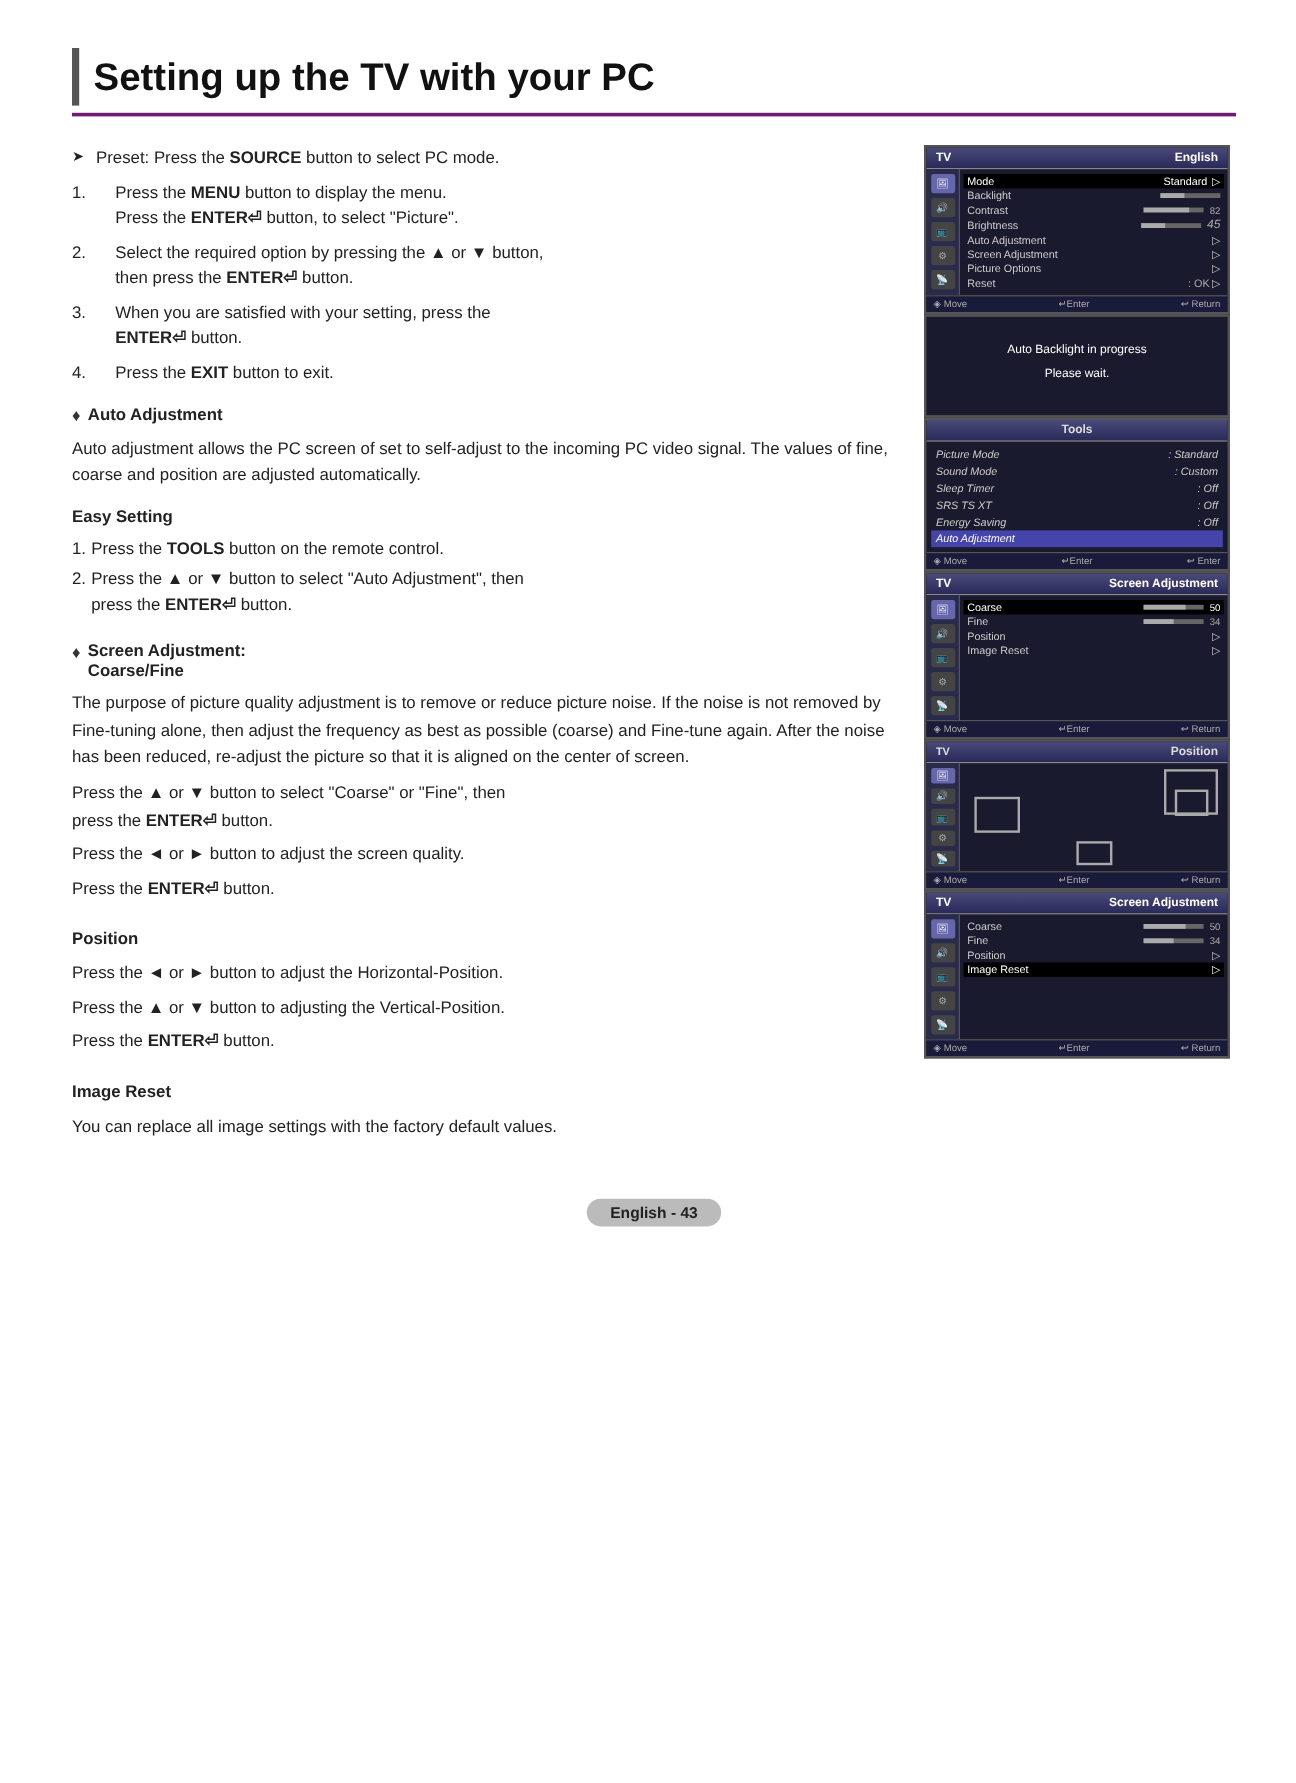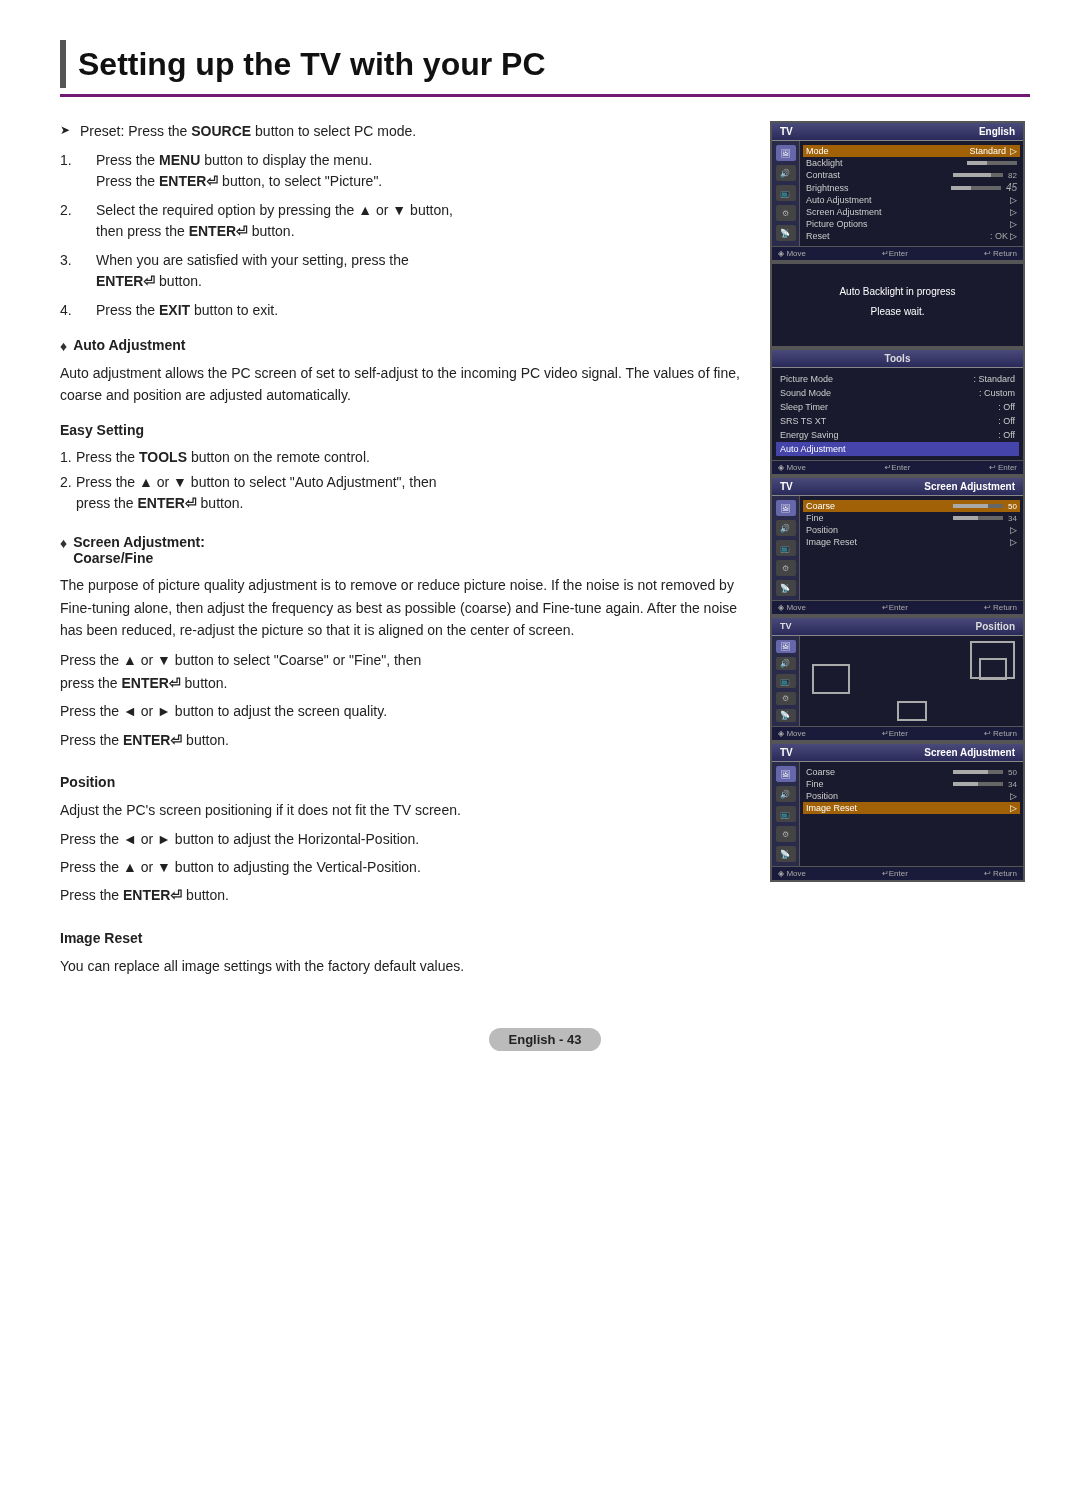--- a/index.html
+++ b/index.html
@@ -167,21 +167,21 @@
     }
     .tv-row {
       display: flex;
       justify-content: space-between;
       align-items: center;
       padding: 1px 0;
       font-size: 9px;
       color: #ccc;
     }
     .tv-row.highlight {
-      background: #a16207;
+      background: #000000;
       color: #fff;
       padding: 1px 3px;
       margin: 0 -3px;
     }
     .tv-row .label { flex: 1; }
     .tv-row .value { color: #aaa; font-size: 9px; }
     .tv-row.highlight .value { color: #fff; }
     .tv-bar-container {
       display: flex;
       align-items: center;
@@ -236,20 +236,21 @@
       background: linear-gradient(to bottom, #4a4a7a, #2a2a5a);
       text-align: center;
       padding: 3px;
       font-size: 10px;
       font-weight: bold;
       color: #ddd;
       border-bottom: 1px solid #888;
     }
     .tools-body {
       padding: 4px 8px;
+      font-style: italic;
     }
     .tools-row {
       display: flex;
       justify-content: space-between;
       padding: 2px 0;
       font-size: 9px;
       color: #ccc;
     }
     .tools-row.active {
       background: #4444aa;
@@ -414,21 +415,20 @@
       <p class="section-body">
         Press the ◄ or ► button to adjust the screen quality.
       </p>
       <p class="section-body">
         Press the <strong>ENTER⏎</strong> button.
       </p>
     </div>
 
     <div class="section-block" style="margin-top:12px;">
       <p class="sub-title">Position</p>
-      <p class="section-body">Adjust the PC's screen positioning if it does not fit the TV screen.</p>
       <p class="section-body">Press the ◄ or ► button to adjust the Horizontal-Position.</p>
       <p class="section-body">Press the ▲ or ▼ button to adjusting the Vertical-Position.</p>
       <p class="section-body">
         Press the <strong>ENTER⏎</strong> button.
       </p>
     </div>
 
     <div class="section-block" style="margin-top:12px;">
       <p class="sub-title">Image Reset</p>
       <p class="section-body">You can replace all image settings with the factory default values.</p>

